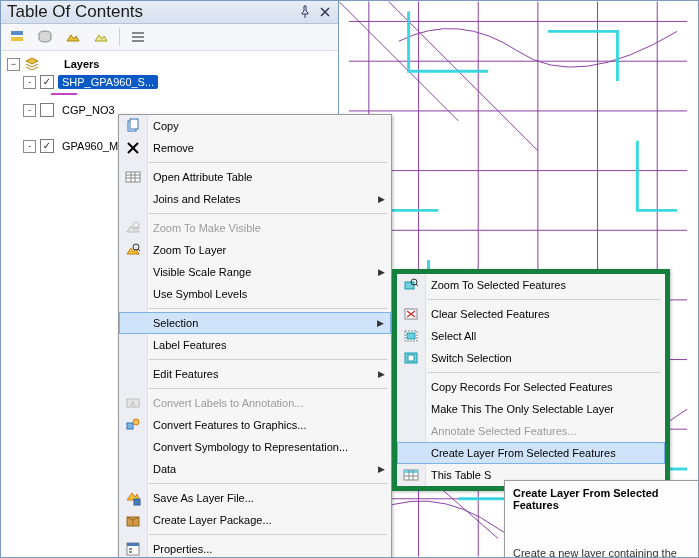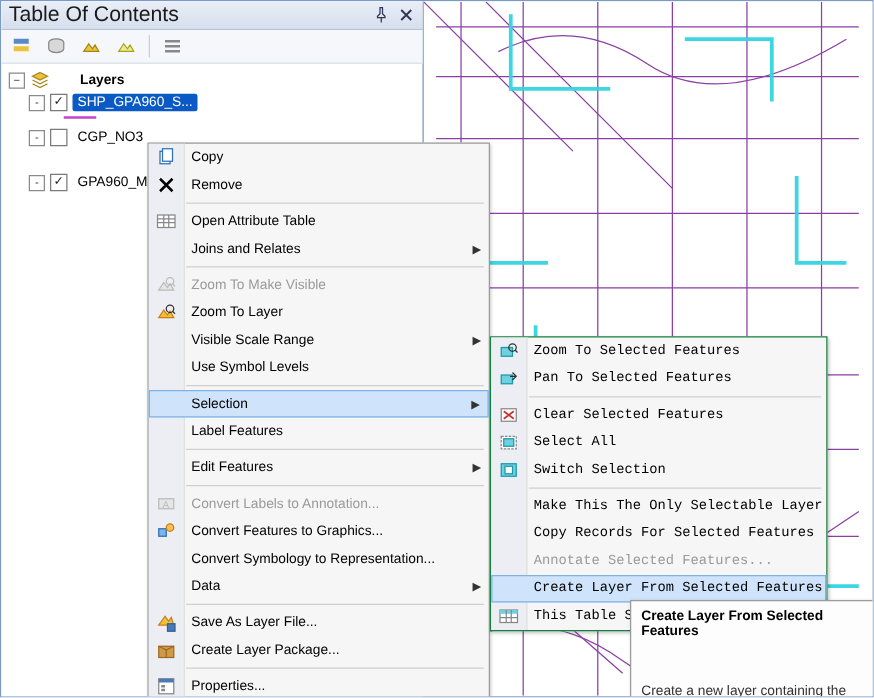--- a/index.html
+++ b/index.html
@@ -29,21 +29,21 @@
   .menu{position:absolute;width:272px;background:#f6f6f6;border:1px solid #9b9b9b;box-shadow:1px 1px 3px rgba(0,0,0,.25);}
   .menu .iconcol{position:absolute;left:0;top:0;bottom:0;width:28px;background:#eceef3;border-right:1px solid #e0e0e0;}
   .menu-item{position:relative;height:22px;display:flex;align-items:center;padding-left:34px;padding-right:16px;white-space:nowrap;}
   .menu-item.disabled{color:#9a9a9a;}
   .menu-item.hover{background:#cfe3fb;border:1px solid #7db2e8;height:20px;padding-left:33px;padding-right:8px;}
   .menu-sep{height:1px;background:#d0d0d0;margin:3px 4px 3px 30px;}
   .menu-item .sub{position:absolute;right:6px;top:50%;transform:translateY(-50%);font-size:9px;color:#333;}
   .menu-item .micon{position:absolute;left:5px;top:2px;width:18px;height:18px;display:flex;align-items:center;justify-content:center;}
   .menu-item .micon svg{width:16px;height:16px;}
   
-  .submenu{position:absolute;width:268px;background:#f6f6f6;border:1px solid #15803d;box-shadow:1px 1px 3px rgba(0,0,0,.25);font-family:Liberation Mono, monospace;}
+  .submenu{position:absolute;width:268px;background:#f6f6f6;border:5px solid #15803d;box-shadow:1px 1px 3px rgba(0,0,0,.25);}
   .submenu .iconcol{position:absolute;left:0;top:0;bottom:0;width:28px;background:#eceef3;border-right:1px solid #e0e0e0;}
   
   .tooltip{position:absolute;background:#fdfdfd;border:1px solid #9b9b9b;box-shadow:1px 1px 3px rgba(0,0,0,.2);padding:6px 8px 8px 8px;width:180px;}
   .tooltip .tt-title{font-weight:bold;margin-bottom:4px;}
   .tooltip .tt-body{color:#333;margin-top:36px;}
 </style>
 </head>
 <body>
 
 <div class="app">
@@ -297,29 +297,20 @@
   <div class="menu-item">
         <span class="micon">
           <svg viewBox="0 0 16 16">
             <rect x="2" y="5" width="9" height="7" fill="#6ed0e0" stroke="#1a9aa8"></rect>
             <circle cx="11" cy="5" r="3" fill="none" stroke="#333"></circle>
             <path d="M13 7l2 2" stroke="#333"></path>
           </svg>
         </span>
         <span>Zoom To Selected Features</span>
       </div>
-      <div class="menu-item">
-        <span class="micon">
-          <svg viewBox="0 0 16 16">
-            <rect x="2" y="5" width="9" height="7" fill="#6ed0e0" stroke="#1a9aa8"></rect>
-            <path d="M11 3l3 3-3 3M14 6H9" stroke="#333" fill="none"></path>
-          </svg>
-        </span>
-        <span>Pan To Selected Features</span>
-      </div>
       <div class="menu-sep"></div>
       <div class="menu-item">
         <span class="micon">
           <svg viewBox="0 0 16 16">
             <rect x="2" y="3" width="12" height="10" fill="#fff" stroke="#888"></rect>
             <path d="M4 5l8 6M12 5l-8 6" stroke="#c33" stroke-width="1.5"></path>
           </svg>
         </span>
         <span>Clear Selected Features</span>
       </div>
@@ -337,25 +328,25 @@
           <svg viewBox="0 0 16 16">
             <rect x="2" y="3" width="12" height="10" fill="#6ed0e0" stroke="#1a9aa8"></rect>
             <rect x="5" y="5" width="6" height="6" fill="#fff" stroke="#1a9aa8"></rect>
           </svg>
         </span>
         <span>Switch Selection</span>
       </div>
       <div class="menu-sep"></div>
       <div class="menu-item">
         <span class="micon"></span>
+        <span>Copy Records For Selected Features</span>
+      </div>
+      <div class="menu-item">
+        <span class="micon"></span>
         <span>Make This The Only Selectable Layer</span>
-      </div>
-      <div class="menu-item">
-        <span class="micon"></span>
-        <span>Copy Records For Selected Features</span>
       </div>
       <div class="menu-item disabled">
         <span class="micon"></span>
         <span>Annotate Selected Features...</span>
       </div>
       <div class="menu-item hover">
         <span class="micon"></span>
         <span>Create Layer From Selected Features</span>
       </div>
       <div class="menu-item">

